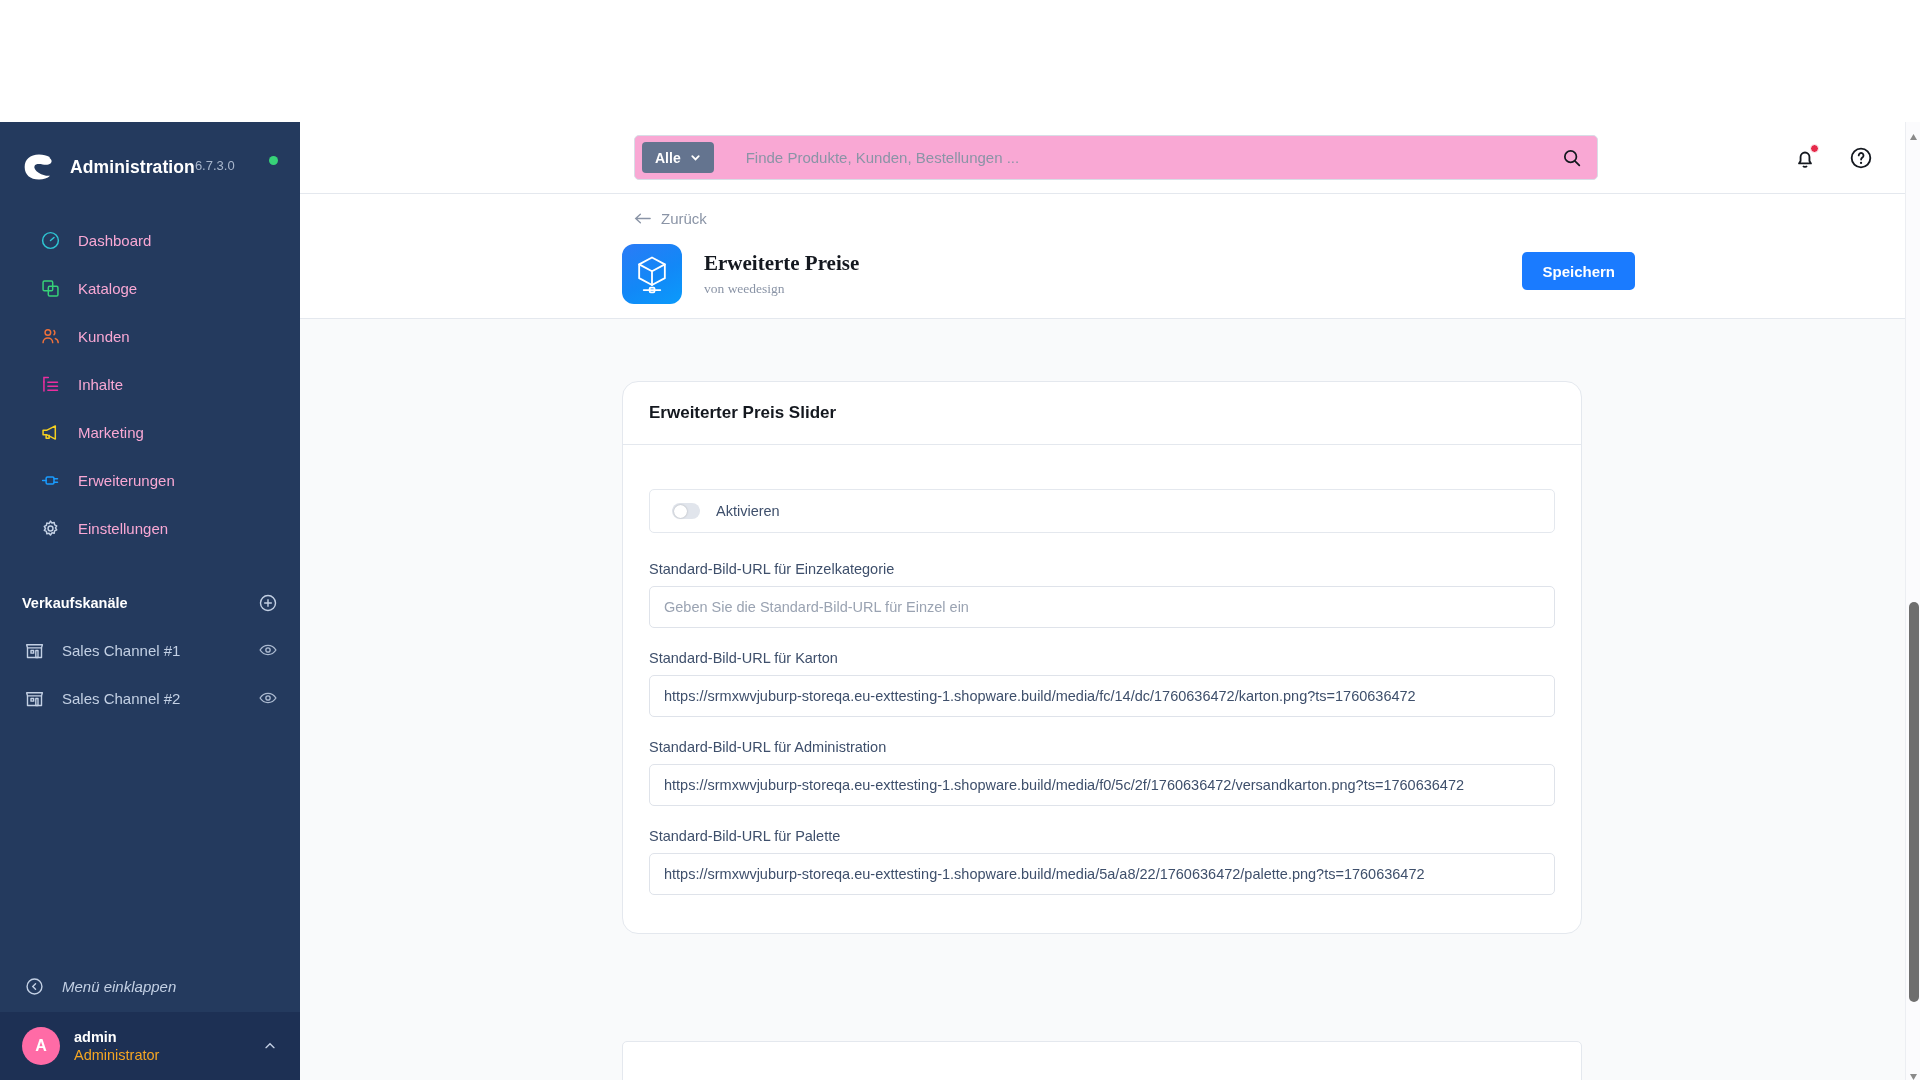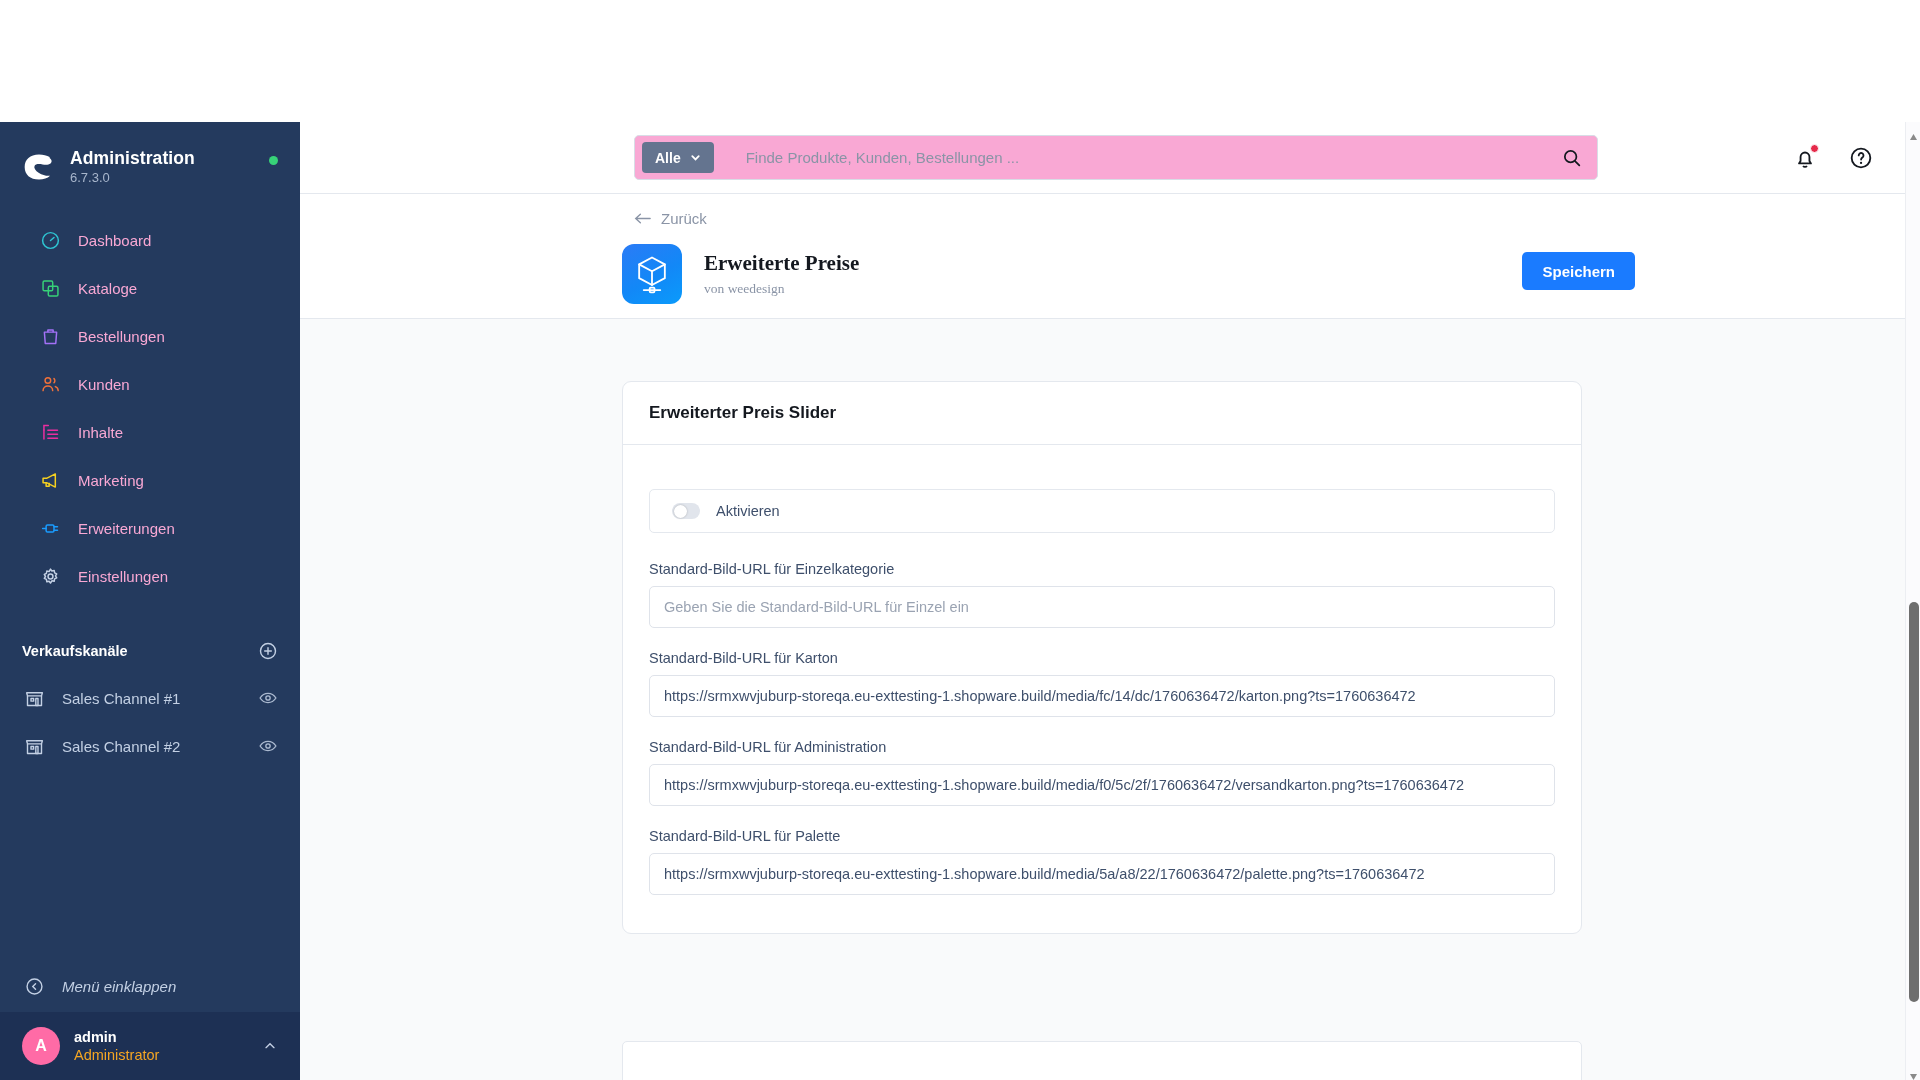--- a/index.html
+++ b/index.html
@@ -23,21 +23,21 @@
     position: absolute; left: 0; top: 122px; width: 300px; height: 958px;
     background: #243a5e;
     display: flex; flex-direction: column;
   }
   .sb-header {
     display: flex; align-items: center; gap: 14px;
     padding: 22px 22px 10px 22px;
     height: 78px;
   }
   .sw-logo { width: 34px; height: 34px; flex: none; }
-  .sb-titles { display: flex; flex-direction: column; line-height: 1.15; flex: 1; }
+  .sb-titles { display: flex; flex-direction: row; line-height: 1.15; flex: 1; }
   .sb-title { color: #ffffff; font-size: 17.5px; font-weight: 700; letter-spacing: .1px; }
   .sb-version { color: #a8b6cc; font-size: 13px; margin-top: 2px; }
   .sb-status-dot {
     width: 9px; height: 9px; border-radius: 50%;
     background: #37d278; flex: none; margin-bottom: 14px;
   }
 
   .sb-nav { margin-top: 16px; }
   .sb-item {
     display: flex; align-items: center; gap: 16px;
@@ -170,21 +170,21 @@
   
   .scroll-body {
     position: absolute; left: 0; top: 197px;
     width: 1620px; height: 761px;
     overflow: hidden;
   }
   .card {
     position: absolute; left: 322px; top: 62px;
     width: 960px;
     background: #ffffff;
-    border: 1px solid #e4e8ee; border-radius: 9px;
+    border: 1px solid #e4e8ee; border-radius: 16px;
   }
   .card-header {
     height: 63px; display: flex; align-items: center;
     padding: 0 26px;
     border-bottom: 1px solid #e4e8ee;
   }
   .card-title { color: #14181f; font-size: 17px; font-weight: 700; }
   .card-body { padding: 44px 26px 38px 26px; }
 
   .toggle-row {
@@ -274,29 +274,20 @@
     <div class="sb-item">
       <span class="sb-ico">
         <svg viewBox="0 0 24 24" fill="none" stroke="#37d278" stroke-width="1.7" stroke-linejoin="round">
           <rect x="3.5" y="3.5" width="11" height="11" rx="1.5"></rect>
           <rect x="9.5" y="9.5" width="11" height="11" rx="1.5"></rect>
         </svg>
       </span>
       <span>Kataloge</span>
     </div>
 
-    <div class="sb-item">
-      <span class="sb-ico">
-        <svg viewBox="0 0 24 24" fill="none" stroke="#a371f7" stroke-width="1.7" stroke-linejoin="round">
-          <path d="M5 7h14l-1 13H6L5 7z"></path>
-            <path d="M9 7V4.5h6V7"></path>
-        </svg>
-      </span>
-      <span>Bestellungen</span>
-    </div>
 
     <div class="sb-item">
       <span class="sb-ico">
         <svg viewBox="0 0 24 24" fill="none" stroke="#f0713a" stroke-width="1.7" stroke-linecap="round">
           <circle cx="9" cy="7.5" r="3.2"></circle>
             <path d="M3.5 19c0-3 2.5-5.2 5.5-5.2s5.5 2.2 5.5 5.2"></path>
           <path d="M16 5.3a3.2 3.2 0 010 4.6M17.5 14.4c2 .8 3.3 2.6 3.3 4.6"></path>
         </svg>
       </span>
       <span>Kunden</span>

